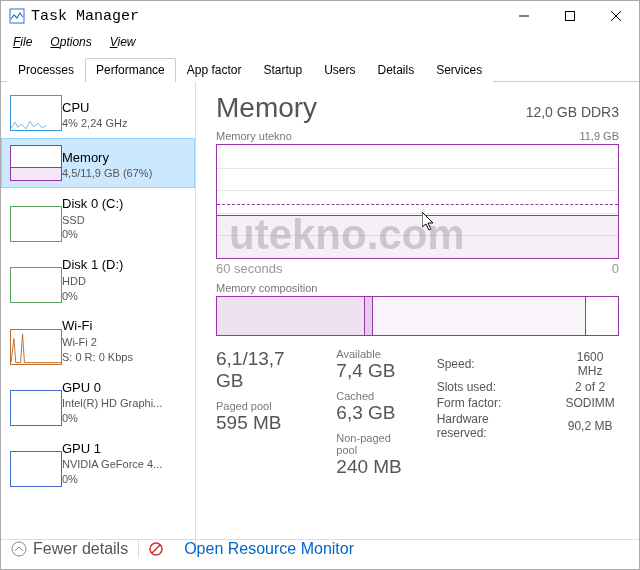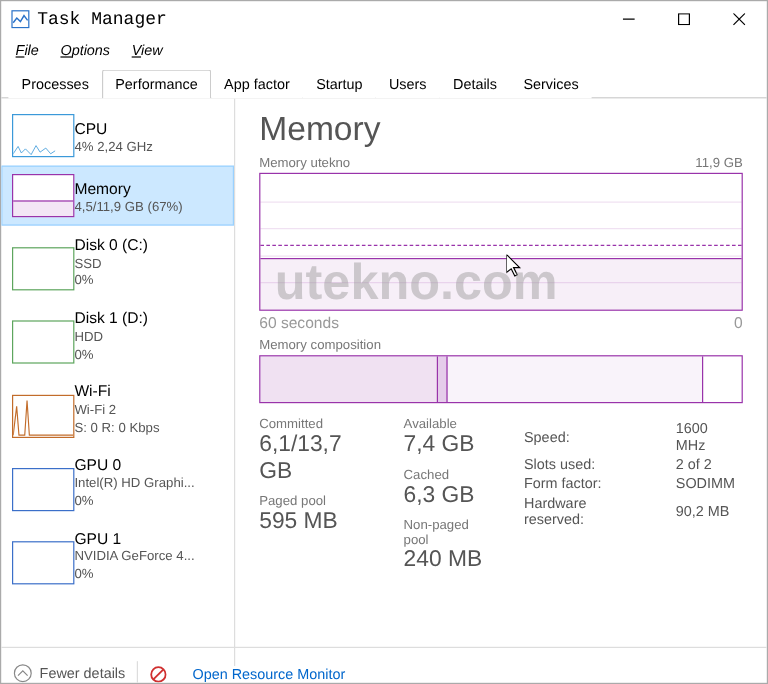--- a/index.html
+++ b/index.html
@@ -42,22 +42,22 @@
   .big-chart .committed { position:absolute; left:0; right:0; bottom:0; height:48%; border-top:1px dashed #9933aa; }
   .time-label { font-size: 13px; color: #999; display:flex; justify-content: space-between; margin-bottom: 6px;}
   .comp-chart { border: 1px solid #9933aa; height: 40px; position: relative; background: #fff; margin-bottom: 12px; }
   .comp-seg { position:absolute; top:0; bottom:0; }
   .stats { display: flex; gap: 24px; font-size: 11px; color: #777; }
   .col { display: flex; flex-direction: column; gap: 8px; }
   .stat .label { font-size: 11px; color: #777; }
   .stat .value { font-size: 19px; color: #555; }
   .kv-table { font-size: 12px; color: #555; }
   .kv-table td:first-child { padding-right: 28px; color: #555; }
-  .kv-table td:last-child { text-align: left; margin-left: 16px; }
-  .footer { position:absolute; bottom:0; left:0; right:0; height:30px; border-top:1px solid #ddd; display:flex; align-items:flex-end; padding: 0 10px; font-size:12px; gap:10px; }
+  .kv-table td:last-child { text-align: center; margin-left: 16px; }
+  .footer { position:absolute; bottom:0; left:0; right:0; height:30px; border-top:1px solid #ddd; display:flex; align-items:flex-start; padding: 0 10px; font-size:16px; gap:10px; }
   .fewer { color:#555; display:flex; align-items:center; gap:6px;}
   .divider { width:1px; height:18px; background:#ddd;}
   .link { color:#0066cc; display:flex; align-items:center; gap:21px;}
   .cursor { position:absolute; width:14px; height:20px; pointer-events:none;}
   .watermark { position:absolute; font-size: 42px; font-weight: bold; color: rgba(150,150,150,0.45); font-family: sans-serif; letter-spacing: 0px; }
 </style>
 </head>
 <body>
 
 <div class="titlebar">
@@ -167,20 +167,21 @@
         <div class="st-title">GPU 1</div>
         <div>NVIDIA GeForce 4...</div>
         <div>0%</div>
       </div>
     </div>
   </div>
 
   <div class="main">
     <div class="main-header">
       <div class="main-title">Memory</div>
+      <div class="main-cap">12,0 GB DDR3</div>
     </div>
     <div class="chart-label">
       <span>Memory utekno</span>
       <span>11,9 GB</span>
     </div>
     <div class="big-chart">
       <div class="grid">
         <div style="top:20%"></div>
           <div style="top:40%"></div>
           <div style="top:60%"></div>
@@ -199,21 +200,20 @@
     <div class="comp-chart">
       <div class="comp-seg" style="left:0; width:37%; background:rgba(153,51,170,0.15); border-right:1px solid #9933aa;"></div>
       <div class="comp-seg" style="left:37%; width:2%; background:rgba(153,51,170,0.25); border-right:1px solid #9933aa;"></div>
       <div class="comp-seg" style="left:39%; width:53%; background:rgba(153,51,170,0.06); border-right:1px solid #9933aa;"></div>
       <div class="comp-seg" style="left:92%; width:8%;"></div>
     </div>
 
     <div class="stats">
       <div class="col">
         <div class="stat">
-          <div class="label">Committed</div>
           <div class="value">6,1/13,7 GB</div>
         </div>
         <div class="stat">
           <div class="label">Paged pool</div>
           <div class="value">595 MB</div>
         </div>
       </div>
       <div class="col">
         <div class="stat">
           <div class="label">Available</div>

